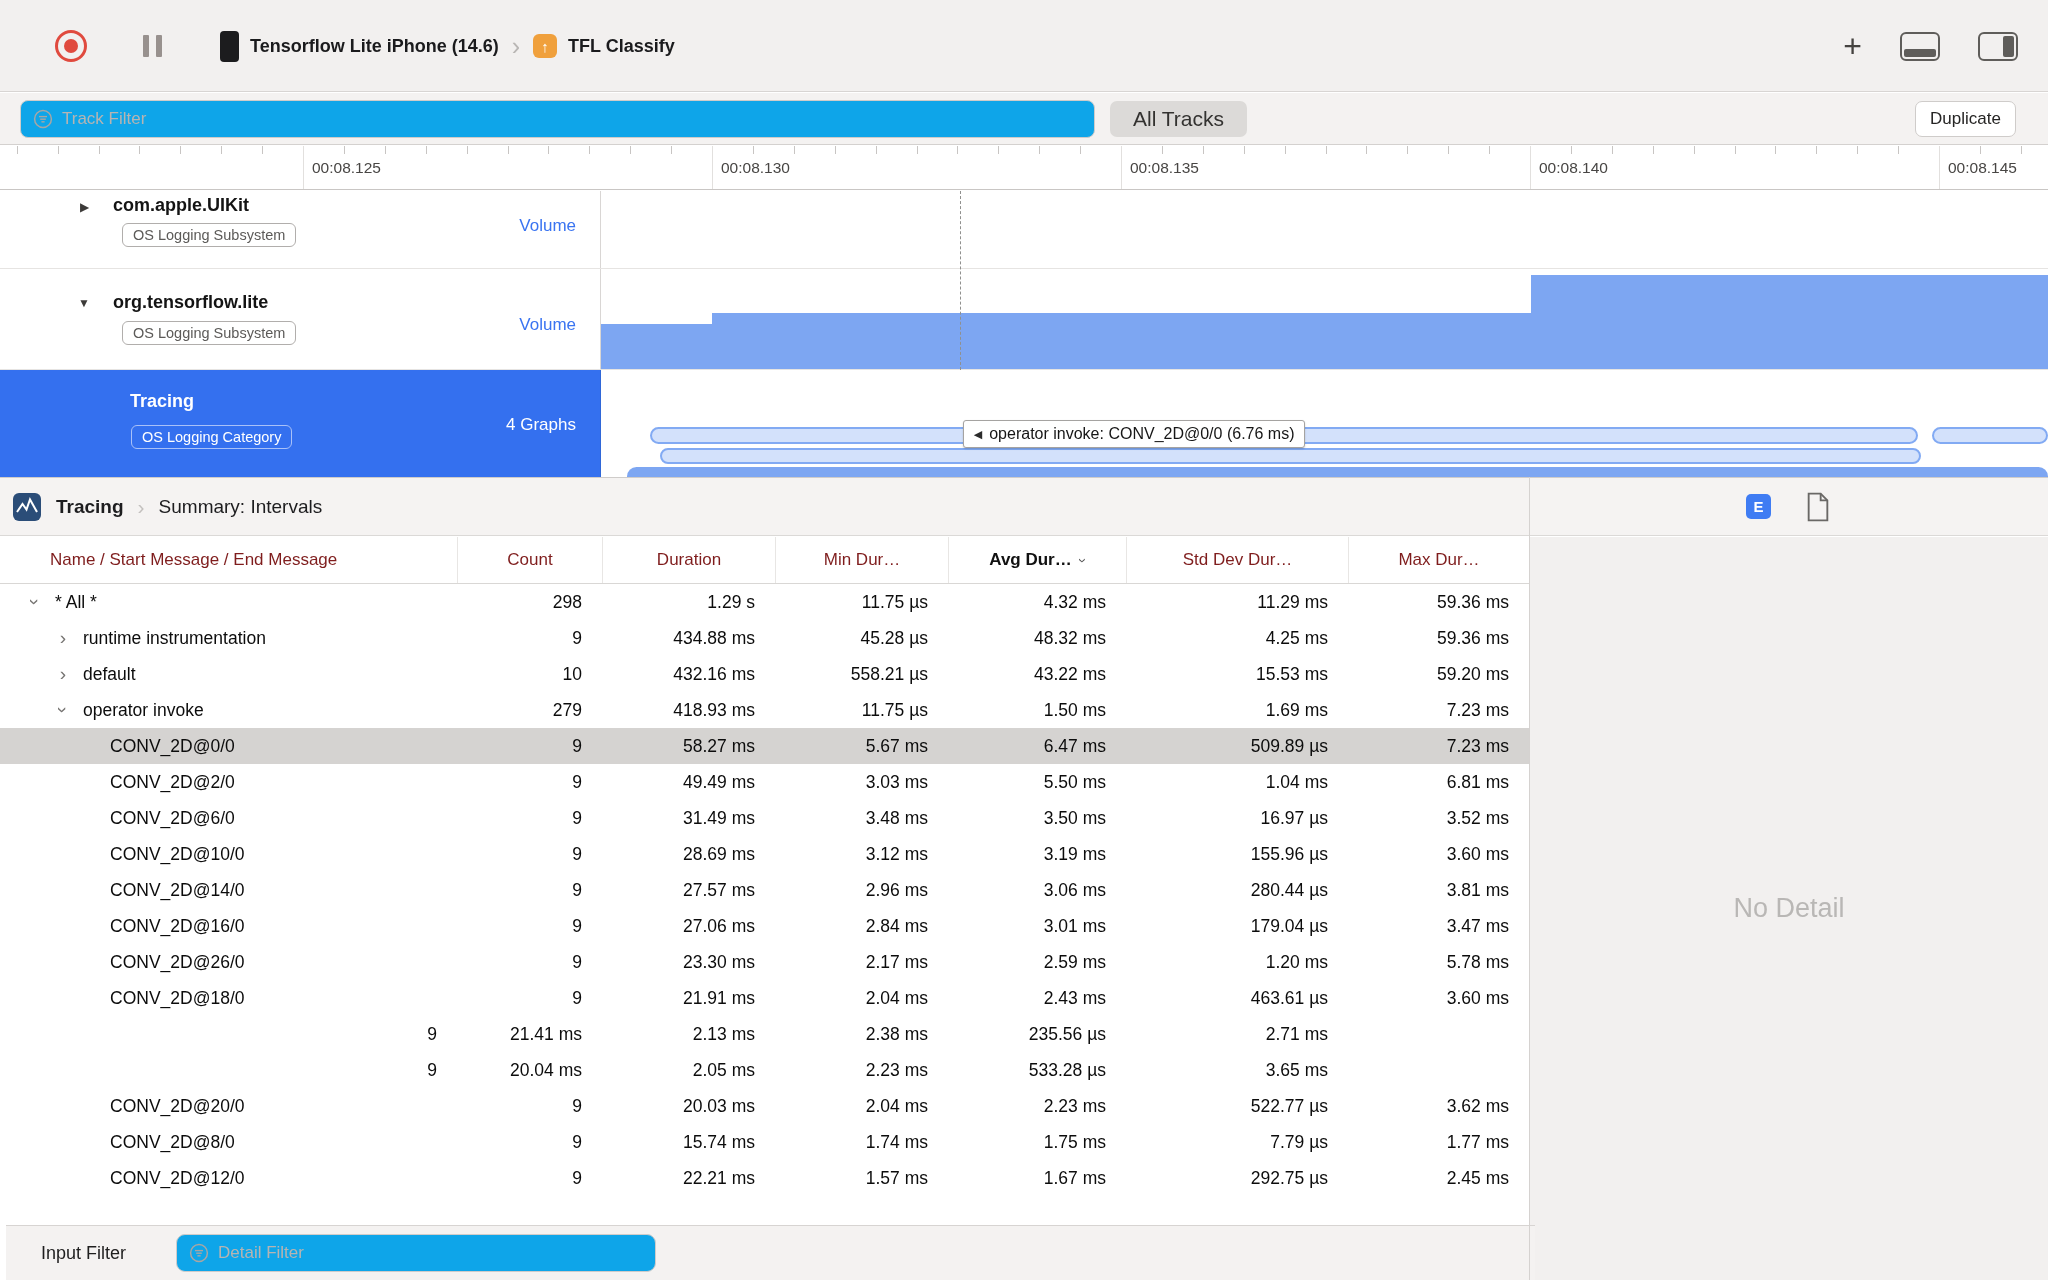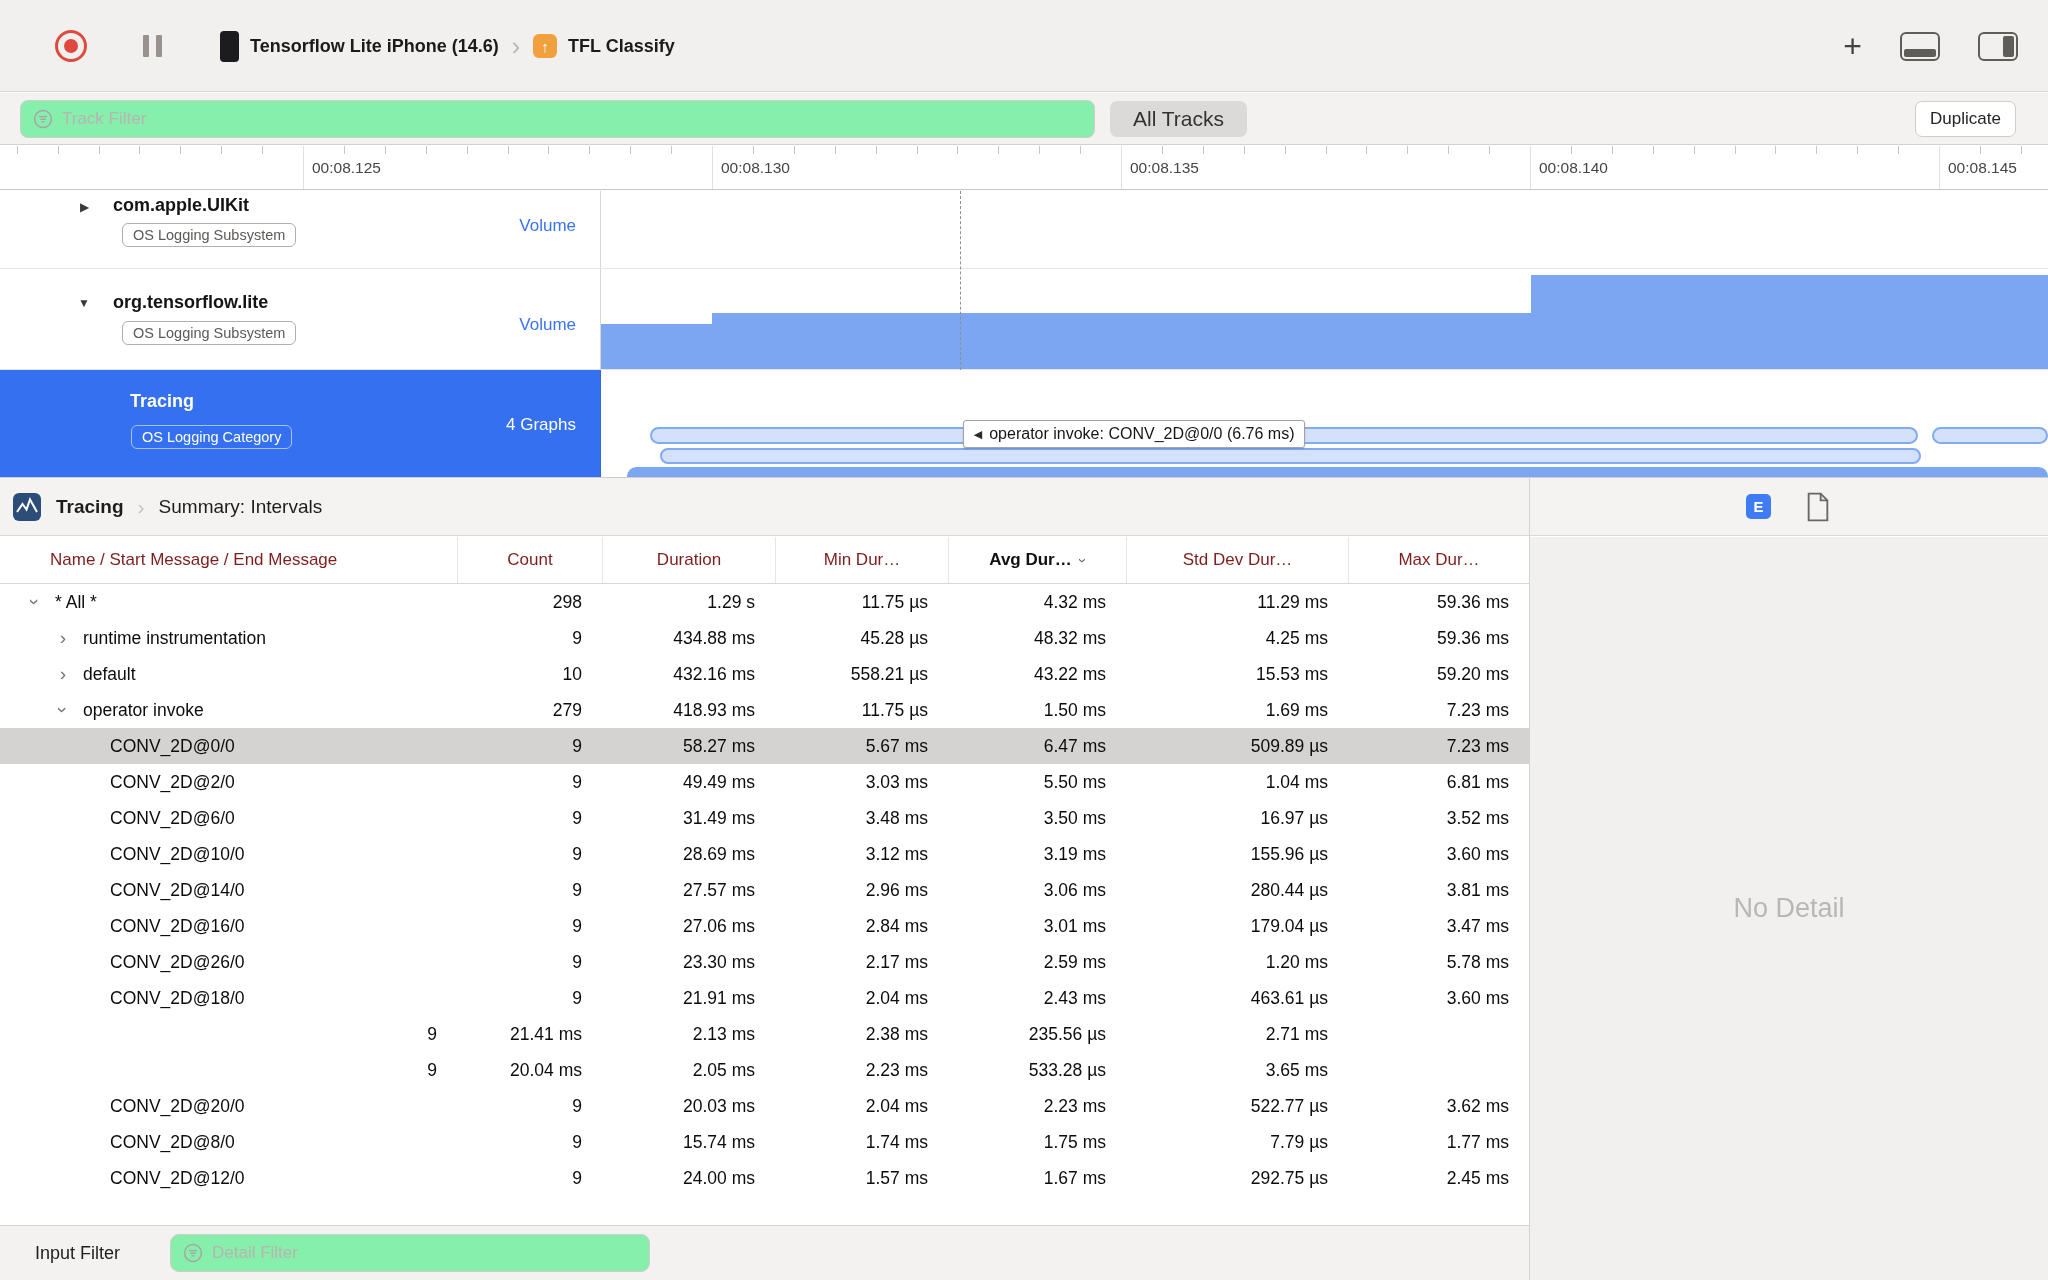--- a/index.html
+++ b/index.html
@@ -20,21 +20,21 @@
   .app-icon { width:24px; height:24px; background:#f0a03c; border-radius:6px; color:#fff; font-size:15px; font-weight:700; display:flex; align-items:center; justify-content:center; }
   .run-pill { position:absolute; left:827px; top:34px; width:526px; height:40px; background:#e8e6e5; border-radius:7px; display:flex; align-items:center; justify-content:center; font-size:17px; color:#504e4d; white-space:pre; }
   .tb-right { position:absolute; right:30px; top:0; height:92px; display:flex; align-items:center; gap:38px; }
   .plus-icon { font-size:32px; color:#454340; line-height:1; }
   .pane-btn { width:40px; height:29px; border:2px solid #5f5d5a; border-radius:6px; position:relative; background:#f2f0ef; }
   .pane-fill.bottom { position:absolute; left:2px; right:2px; bottom:2px; height:8px; background:#5f5d5a; border-radius:2px; }
   .pane-fill.right { position:absolute; top:2px; bottom:2px; right:2px; width:11px; background:#5f5d5a; border-radius:2px; }
 
   
   .filterbar { position:absolute; left:0; top:93px; width:2048px; height:52px; background:#f4f2f1; border-bottom:1px solid #d4d1cf; }
-  .field { display:flex; align-items:center; gap:9px; background:#86efac; border:1px solid #cfccca; border-radius:8px; padding:0 12px; }
+  .field { display:flex; align-items:center; gap:9px; background:#0ea5e9; border:1px solid #cfccca; border-radius:8px; padding:0 12px; }
   .track-filter { position:absolute; left:20px; top:7px; width:1075px; height:38px; }
   .field input { border:none; outline:none; flex:1; font-size:17px; color:#333; background:transparent; font-family:inherit; }
   .field input::placeholder { color:#b7b4b2; }
   .all-tracks { position:absolute; left:1110px; top:8px; width:137px; height:36px; background:#dcdad8; border-radius:7px; display:flex; align-items:center; justify-content:center; font-size:21px; color:#333230; }
   .duplicate { position:absolute; right:32px; top:8px; width:101px; height:36px; background:#fff; border:1px solid #cfccca; border-radius:7px; display:flex; align-items:center; justify-content:center; font-size:17px; color:#262524; }
 
   
   .ruler { position:absolute; left:0; top:146px; width:2048px; height:44px; background:#fff; border-bottom:1px solid #c9c6c4; overflow:hidden; }
   .tick { position:absolute; top:0; width:1px; height:8px; background:#c8c5c3; }
   .ruler-boundary { position:absolute; top:0; width:1px; height:44px; background:#e2e0de; }
@@ -102,21 +102,21 @@
   .lvl2 .cell.name { padding-left:110px; }
   .rlabel { margin-left:12px; }
   .lvl2 .rlabel { margin-left:0; }
 
   
   .right-panel { position:absolute; left:1530px; top:537px; width:518px; height:743px; background:#f2f0ef; }
   .no-detail { position:absolute; left:0; top:0; right:0; bottom:0; display:flex; align-items:center; justify-content:center; font-size:27px; color:#b9b7b5; }
   .panel-divider { position:absolute; left:1529px; top:477px; width:1px; height:803px; background:#d5d2d0; z-index:4; }
 
   
-  .bottom-bar { position:absolute; left:0; top:1225px; width:1529px; height:55px; background:#f4f2f1; border-top:1px solid #d7d4d2; }
+  .bottom-bar { position:absolute; left:6px; top:1225px; width:1529px; height:55px; background:#f4f2f1; border-top:1px solid #d7d4d2; }
   .bb-label { position:absolute; left:35px; top:0; height:100%; display:flex; align-items:center; font-size:18px; color:#1e1e1e; }
   .detail-filter { position:absolute; left:170px; top:8px; width:480px; height:38px; border-radius:9px; }
 </style>
 </head>
 <body>
 
 <div class="app">
 
   <div class="toolbar">
     <div class="record-btn">
@@ -474,21 +474,21 @@
         <div class="cell num">1.74 ms</div>
         <div class="cell num">1.75 ms</div>
         <div class="cell num">7.79 µs</div>
         <div class="cell num">1.77 ms</div>
       </div>
       <div class="trow lvl2">
         <div class="cell name">
           <span class="rlabel">CONV_2D@12/0</span>
         </div>
         <div class="cell num">9</div>
-        <div class="cell num">24.00 ms</div>
+        <div class="cell num">22.21 ms</div>
         <div class="cell num">1.57 ms</div>
         <div class="cell num">1.67 ms</div>
         <div class="cell num">292.75 µs</div>
         <div class="cell num">2.45 ms</div>
       </div>
     </div>
 
   <div class="panel-divider"></div>
   <div class="right-panel">
     <div class="no-detail">No Detail</div>

